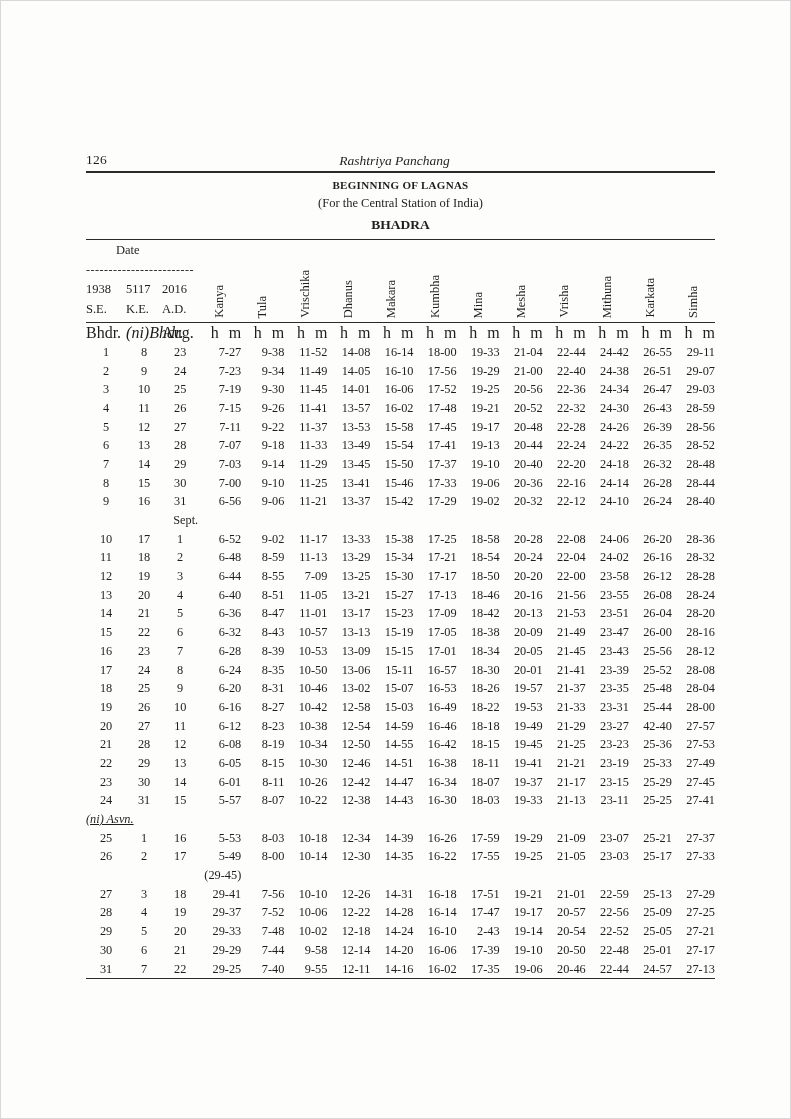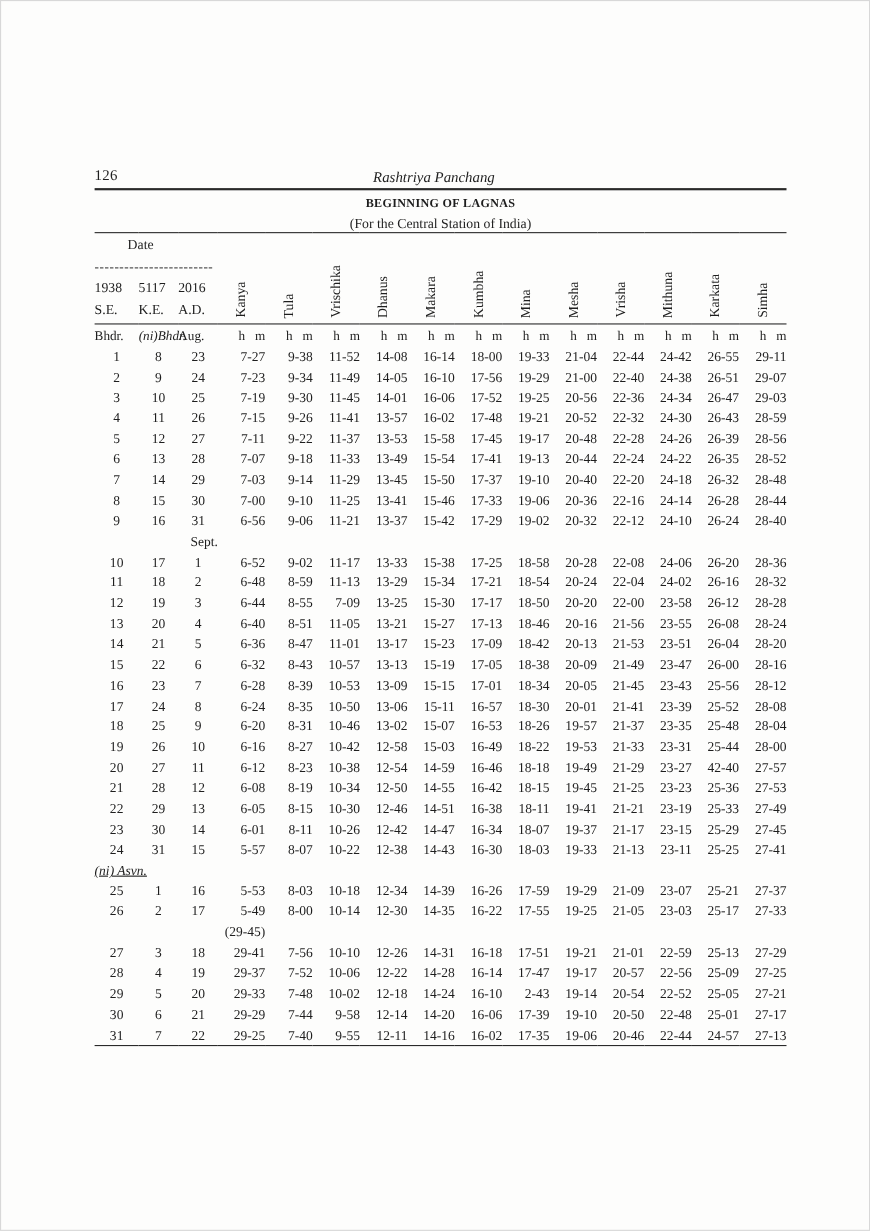--- a/index.html
+++ b/index.html
@@ -33,21 +33,21 @@
   .date-label { font-size:12.5px; padding:3px 0 0 30px; }
   .dashes { font-size:12px; line-height:9px; padding-top:8px; letter-spacing:.5px; color:#2a2a2a; }
   .tri { display:grid; grid-template-columns:40px 36px 36px; font-size:12.5px; }
   .tri span { text-align:left; }
   .tri-years { padding-top:7px; }
   .tri-eras  { padding-top:5px; padding-bottom:5px; }
 
   .lagna-th { vertical-align:bottom; text-align:center; height:78px; padding-bottom:4px; }
   .lagna-name { display:inline-block; writing-mode:vertical-rl; transform:rotate(180deg); font-size:12.5px; }
 
-  .sub-row td { height:20px; font-size:12px; vertical-align:middle;font-family:Liberation Serif, serif; }
+  .sub-row td { height:20px; font-size:16px; vertical-align:middle;font-family:Liberation Serif, serif; }
   .sub-d0 { text-align:left; }
   .sub-d1 { text-align:center; font-style:italic; }
   .sub-d2 { text-align:left; }
   .c-hm { text-align:right; padding-right:8px; word-spacing:6px; }
 
   tbody td { height:18.7px; font-size:12.3px; vertical-align:middle; }
   .c-date { text-align:center; }
   .c-time { text-align:right; padding-right:8px; }
   .c-sept { text-align:right; padding-left:75px; }
   .c-asvn { text-align:left; padding-left:27px; font-style:italic;text-decoration:underline; }
@@ -58,20 +58,21 @@
 <div class="page">
   <div class="content">
 
     <div class="running">
       <span class="pageno">126</span>
       <span class="running-title">Rashtriya Panchang</span>
     </div>
 
     <div class="title">BEGINNING OF LAGNAS</div>
     <div class="subtitle">(For the Central Station of India)</div>
+    <div class="month">BHADRA</div>
 
     <table class="lagna">
       <colgroup>
         <col style="width:40px">
           <col style="width:36px">
           <col style="width:36px">
         <col style="width:43px">
           <col style="width:43px">
           <col style="width:43px">
           <col style="width:43px">

